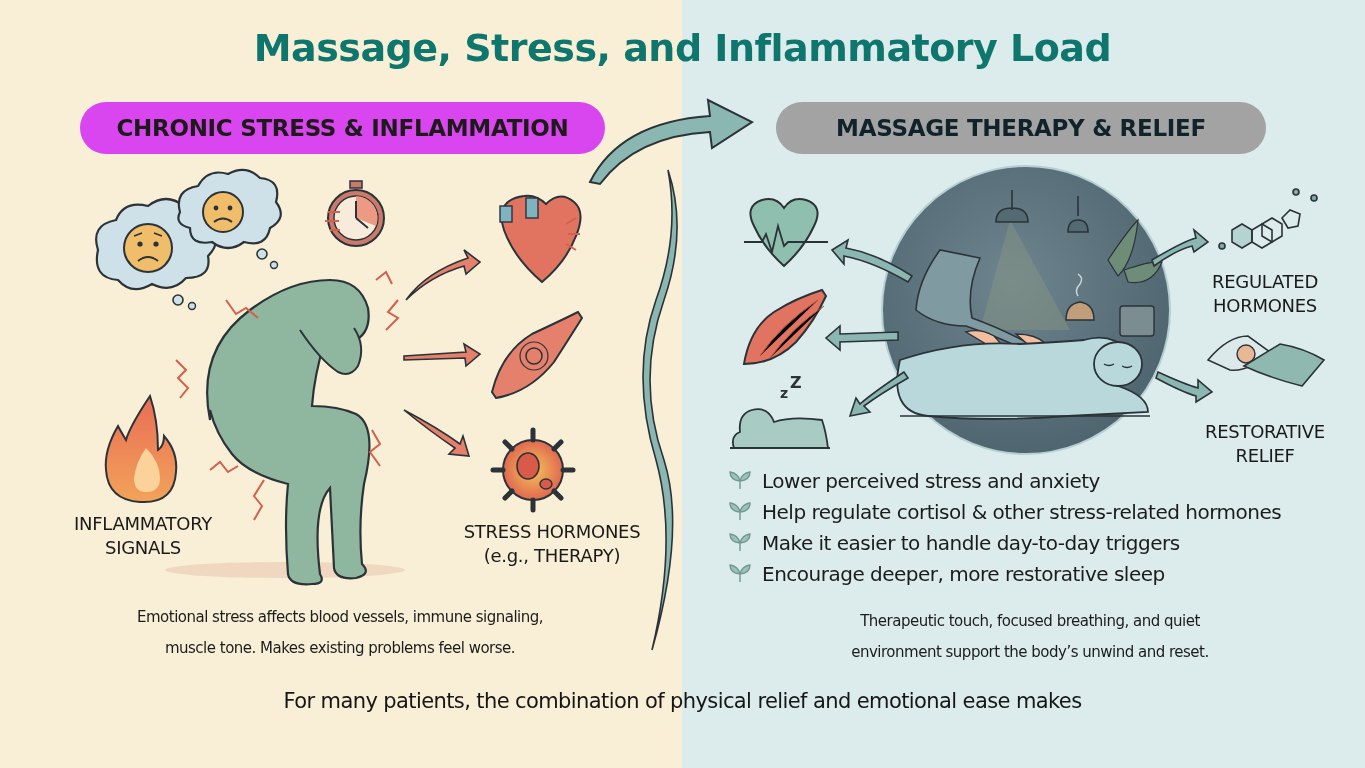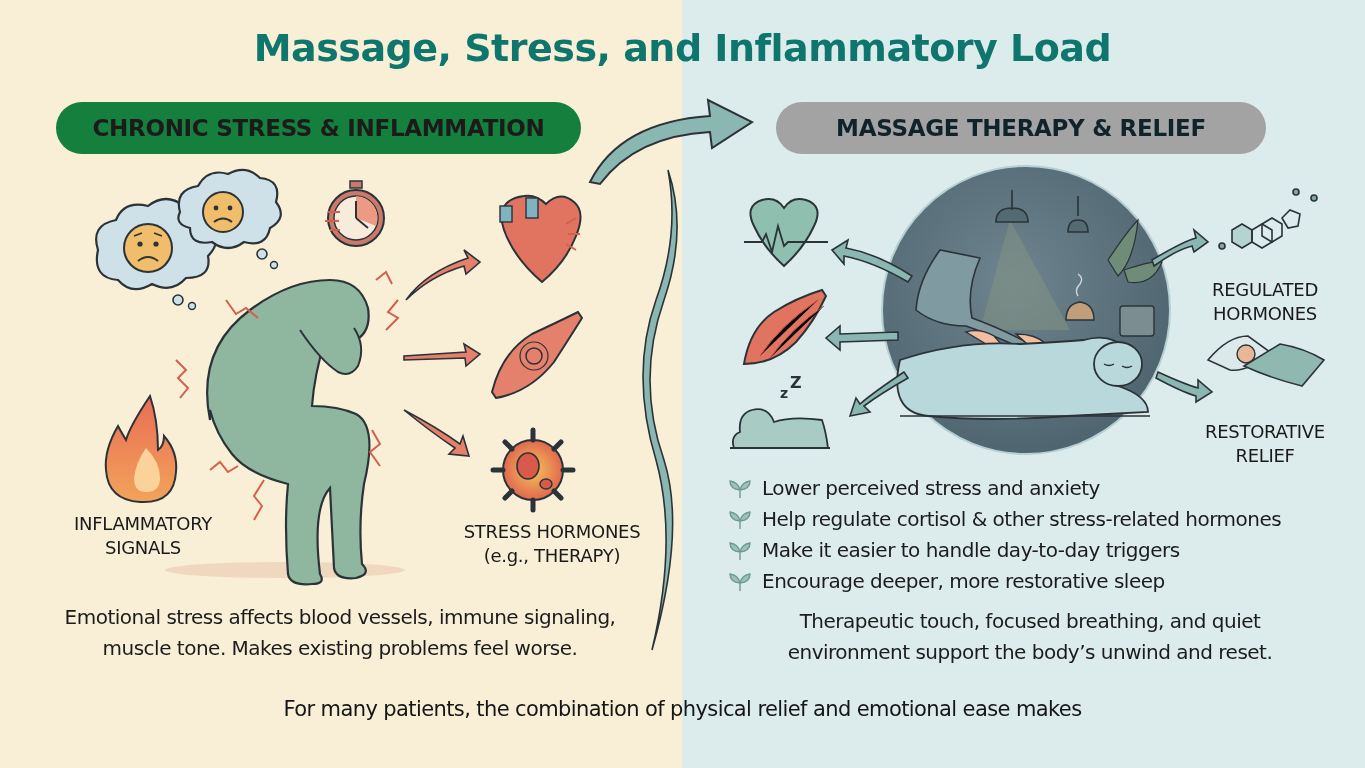--- a/index.html
+++ b/index.html
@@ -17,41 +17,41 @@
     position: absolute; left: 0; top: 26px; width: 1365px; text-align: center;
     font-family: "DejaVu Sans", sans-serif; font-weight: bold; font-size: 38px;
     color: #0f766e; letter-spacing: -0.5px;
   }
   .pill {
     position: absolute; height: 52px; border-radius: 26px;
     display: flex; align-items: center; justify-content: center;
     font-family: "DejaVu Sans", sans-serif; font-weight: bold; font-size: 23px;
     color: #1d1a1a; letter-spacing: -0.3px;
   }
-  .pill-left { left: 56px; top: 102px; width: 525px; background: #15803d; }
+  .pill-left { left: 80px; top: 102px; width: 525px; background: #d946ef; }
   .pill-right { left: 776px; top: 102px; width: 490px; background: #a3a3a3; color: #11232a; }
 
   .label {
     position: absolute; text-align: center; font-size: 18px; line-height: 24px;
     font-family: "DejaVu Sans", sans-serif; color: #1a1a1a; letter-spacing: -0.3px;
   }
   .caption {
-    position: absolute; text-align: center; font-size: 20px; line-height: 31px;
+    position: absolute; text-align: center; font-size: 15px; line-height: 31px;
     font-family: "DejaVu Sans", sans-serif; color: #1c1c1c; letter-spacing: -0.5px;
   }
   .bullets { position: absolute; left: 728px; top: 469px; list-style: none; }
   .bullets li {
-    display: flex; align-items: flex-end; height: 31px;
+    display: flex; align-items: flex-start; height: 31px;
     font-family: "DejaVu Sans", sans-serif; font-size: 20px; color: #1c1c1c; letter-spacing: -0.5px;
   }
   .bullets li svg { margin-right: 10px; flex: none; }
   .footer {
     position: absolute; left: 0; top: 686px; width: 1365px; text-align: center;
     font-family: "DejaVu Sans", sans-serif; font-size: 21px; line-height: 31px;
-    color: #161616; letter-spacing: -0.6px; margin-top: 8px;
+    color: #161616; letter-spacing: -0.6px;
   }
   .art { position: absolute; left: 0; top: 0; width: 1365px; height: 768px; pointer-events: none; }
 </style>
 </head>
 <body>
 
 <div class="bg-left"></div>
 <div class="bg-right"></div>
 
 <svg class="art" viewBox="0 0 1365 768">
@@ -218,21 +218,21 @@
 <div class="label" style="left:442px; top:520px; width:220px;">
   <div>STRESS HORMONES</div>
   <div>(e.g., THERAPY)</div>
 </div>
 
 <div class="caption" style="left:20px; top:602px; width:640px;">
   <div>Emotional stress affects blood vessels, immune signaling,</div>
   <div>muscle tone. Makes existing problems feel worse.</div>
 </div>
 
-<div class="label" style="left:1190px; top:278px; width:150px;">
+<div class="label" style="left:1190px; top:270px; width:150px;">
   <div>REGULATED</div>
   <div>HORMONES</div>
 </div>
 <div class="label" style="left:1185px; top:420px; width:160px;">
   <div>RESTORATIVE</div>
   <div>RELIEF</div>
 </div>
 
 <ul class="bullets">
   <li>

